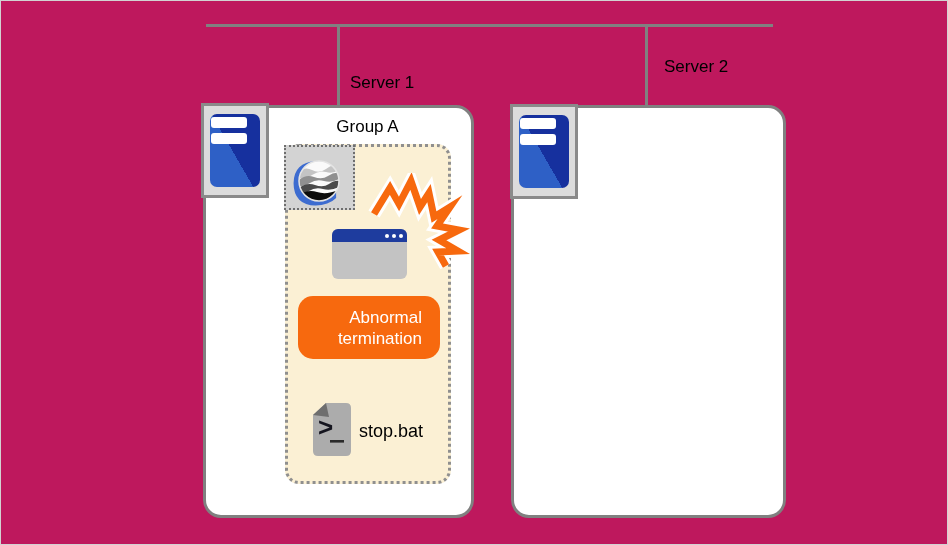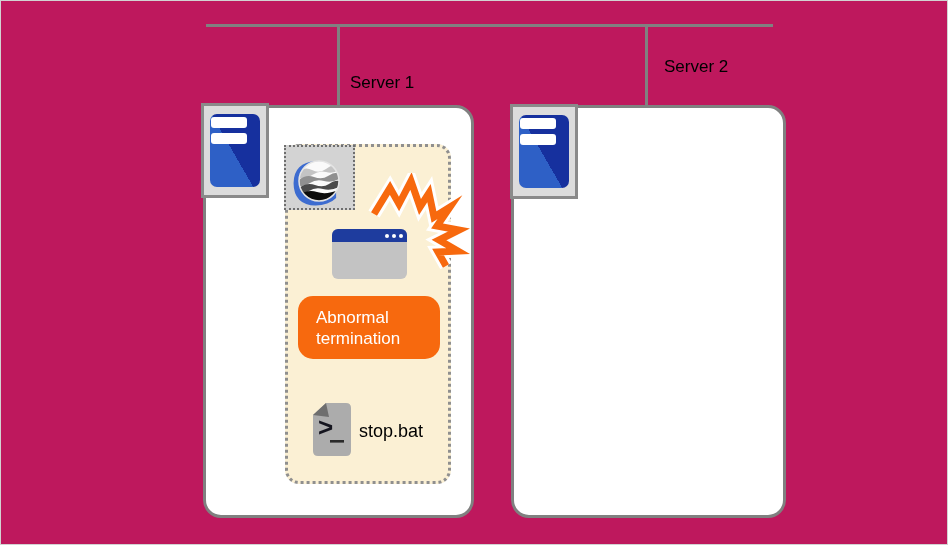--- a/index.html
+++ b/index.html
@@ -50,21 +50,21 @@
   }
   .window-icon .titlebar { position:absolute; left:0; top:0; right:0; height:13px; background:#1e3c9e; }
   .window-icon .dot { position:absolute; top:4.5px; width:4.5px; height:4.5px; border-radius:50%; background:#fff; }
   .window-icon .d1 { right:18px; } .window-icon .d2 { right:11px; } .window-icon .d3 { right:4px; }
 
   .explosion { position:absolute; left:365px; top:172px; width:105px; height:100px; }
 
   .status-badge {
     position:absolute; left:297px; top:295px; width:142px; height:63px; box-sizing:border-box;
     background:#f7690e; border-radius:15px; color:#ffffff; font-size:17px; line-height:21px;
-    display:flex; align-items:center; justify-content:center; text-align:left; padding:0 18px;
+    display:flex; align-items:center; justify-content:center; text-align:right; padding:0 18px;
   }
 
   .batch-icon { position:absolute; left:312px; top:402px; width:38px; height:53px; }
   .script-label { position:absolute; left:358px; top:420px; font-size:18px; }
 </style>
 </head>
 <body>
 
 <div class="canvas">
 
@@ -82,20 +82,21 @@
     <div class="tower"></div>
     <div class="bar b1"></div>
     <div class="bar b2"></div>
   </div>
   <div class="server-icon" style="left:509px; top:103px;">
     <div class="tower"></div>
     <div class="bar b1"></div>
     <div class="bar b2"></div>
   </div>
 
+  <div class="group-label">Group A</div>
   <div class="group-box"></div>
 
   <div class="app-logo-box">
     <svg width="67" height="61" viewBox="0 0 67 61">
       <text x="5" y="58" font-family="Liberation Sans, sans-serif" font-size="63" font-weight="bold" fill="#3d6cd0">G</text>
       <clipPath id="globeClip">
           <circle cx="33" cy="34" r="20"></circle>
         </clipPath>
       <circle cx="33" cy="34" r="20" fill="#fafafa"></circle>
       <g clip-path="url(#globeClip)">

